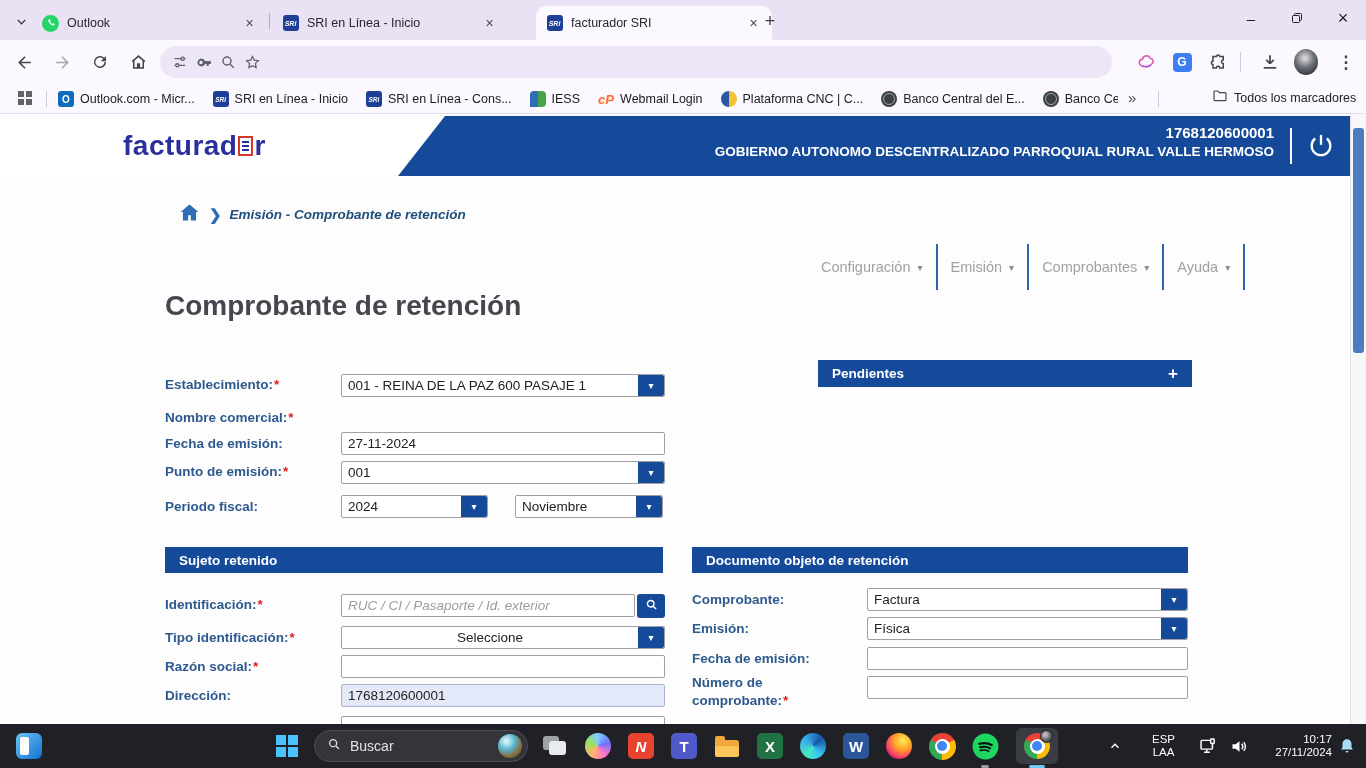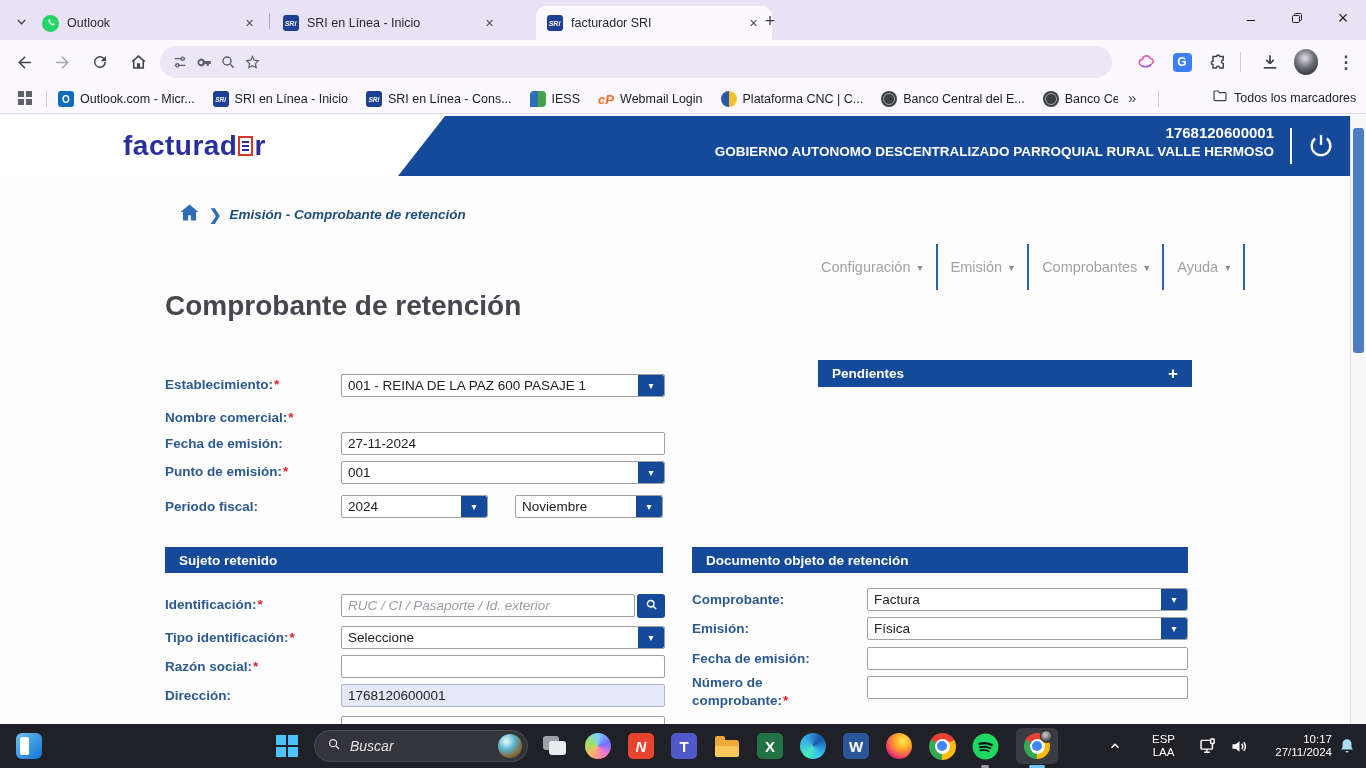--- a/index.html
+++ b/index.html
@@ -76,21 +76,21 @@
   .txt.ro { background:#e3e9f8; border-color:#a9b2cf; }
   .txt::placeholder { color:#9b9ba3; font-style:italic; }
   .sel { position:absolute; height:23px; border:1px solid #9f9fa6; background:#fff; border-radius:2px; display:flex; align-items:center; }
   .selval { flex:1; font-size:13.5px; color:#222; padding:0 6px; white-space:nowrap; overflow:hidden; }
   .selbtn { width:26px; height:100%; background:#154a9b; border-radius:0 2px 2px 0; display:flex; align-items:center; justify-content:center; color:#fff; font-size:10px; flex:0 0 auto; }
   .srchbtn { position:absolute; width:28px; height:24px; background:#154a9b; border-radius:3px; display:flex; align-items:center; justify-content:center; color:#fff; }
 
   
   .taskbar { position:absolute; left:0; top:724px; width:1366px; height:44px; background:#202127; }
   .tbslot { position:absolute; top:7px; width:30px; height:30px; display:flex; align-items:center; justify-content:center; }
-  .searchbox { position:absolute; left:314px; top:6px; width:214px; height:32px; background:#34353b; border:1px solid #4b4c53; border-radius:16px; display:flex; align-items:center; padding:0 5px 0 12px; gap:9px;font-style:italic; }
+  .searchbox { position:absolute; left:314px; top:6px; width:214px; height:32px; background:#34353b; border:1px solid #4b4c53; border-radius:16px; display:flex; align-items:center; padding:0 5px 0 12px; gap:9px; }
   .searchbox .stxt { font-size:14px; color:#e4e4e6; flex:1; }
   .weatherball { width:24px; height:24px; border-radius:50%; background:radial-gradient(circle at 35% 30%, #cfeef2 8%, #57b3cf 38%, #8a6a35 68%, #3f5c2a 90%); }
   .sq4 { display:grid; grid-template-columns:10px 10px; grid-template-rows:10px 10px; gap:2px; }
   .sq4 span { background:#4cc2ff; }
   .appic { width:26px; height:26px; border-radius:5px; display:flex; align-items:center; justify-content:center; color:#fff; font-weight:bold; font-size:15px; }
   .chromewrap { position:relative; width:27px; height:27px; border-radius:50%; background:conic-gradient(from 60deg, #fbbc05 0 120deg, #34a853 120deg 240deg, #ea4335 240deg 360deg); display:flex; align-items:center; justify-content:center; }
   .chromewrap .cw { width:15px; height:15px; border-radius:50%; background:#fff; display:flex; align-items:center; justify-content:center; }
   .chromewrap .cb { width:10px; height:10px; border-radius:50%; background:#4285f4; }
   .activebox { position:absolute; left:1016px; top:4px; width:42px; height:36px; background:#3a3c43; border-radius:6px; display:flex; align-items:center; justify-content:center; }
   .activeline { position:absolute; left:1029px; top:41px; width:16px; height:3px; border-radius:2px; background:#6fc8f2; }
@@ -394,21 +394,21 @@
     <div class="flabel" style="left:165px; top:483px;"><span>Identificación:</span><span class="req">*</span></div>
     <input class="txt" style="left: 341px; top: 480px; width: 294px;" placeholder="RUC / CI / Pasaporte / Id. exterior">
     <div class="srchbtn" style="left:637px; top:480px;">
       <span><svg width="13" height="13" viewBox="0 0 24 24" fill="none" stroke="#fff" stroke-width="2.6">
             <circle cx="10.5" cy="10.5" r="6"></circle>
             <path d="m15.5 15.5 5 5"></path>
           </svg></span>
     </div>
 
     <div class="flabel" style="left:165px; top:516px;"><span>Tipo identificación:</span><span class="req">*</span></div>
-    <div class="sel" style="left:341px; top:512px; width:324px;">
+    <div class="sel" style="left:341px; top:512px; width:324px;text-align:center;">
       <span class="selval">Seleccione</span>
       <span class="selbtn">
           <span>▾</span>
         </span>
     </div>
 
     <div class="flabel" style="left:165px; top:545px;"><span>Razón social:</span><span class="req">*</span></div>
     <input class="txt" style="left: 341px; top: 541px; width: 324px;" value="">
 
     <div class="flabel" style="left:165px; top:574px;"><span>Dirección:</span></div>

